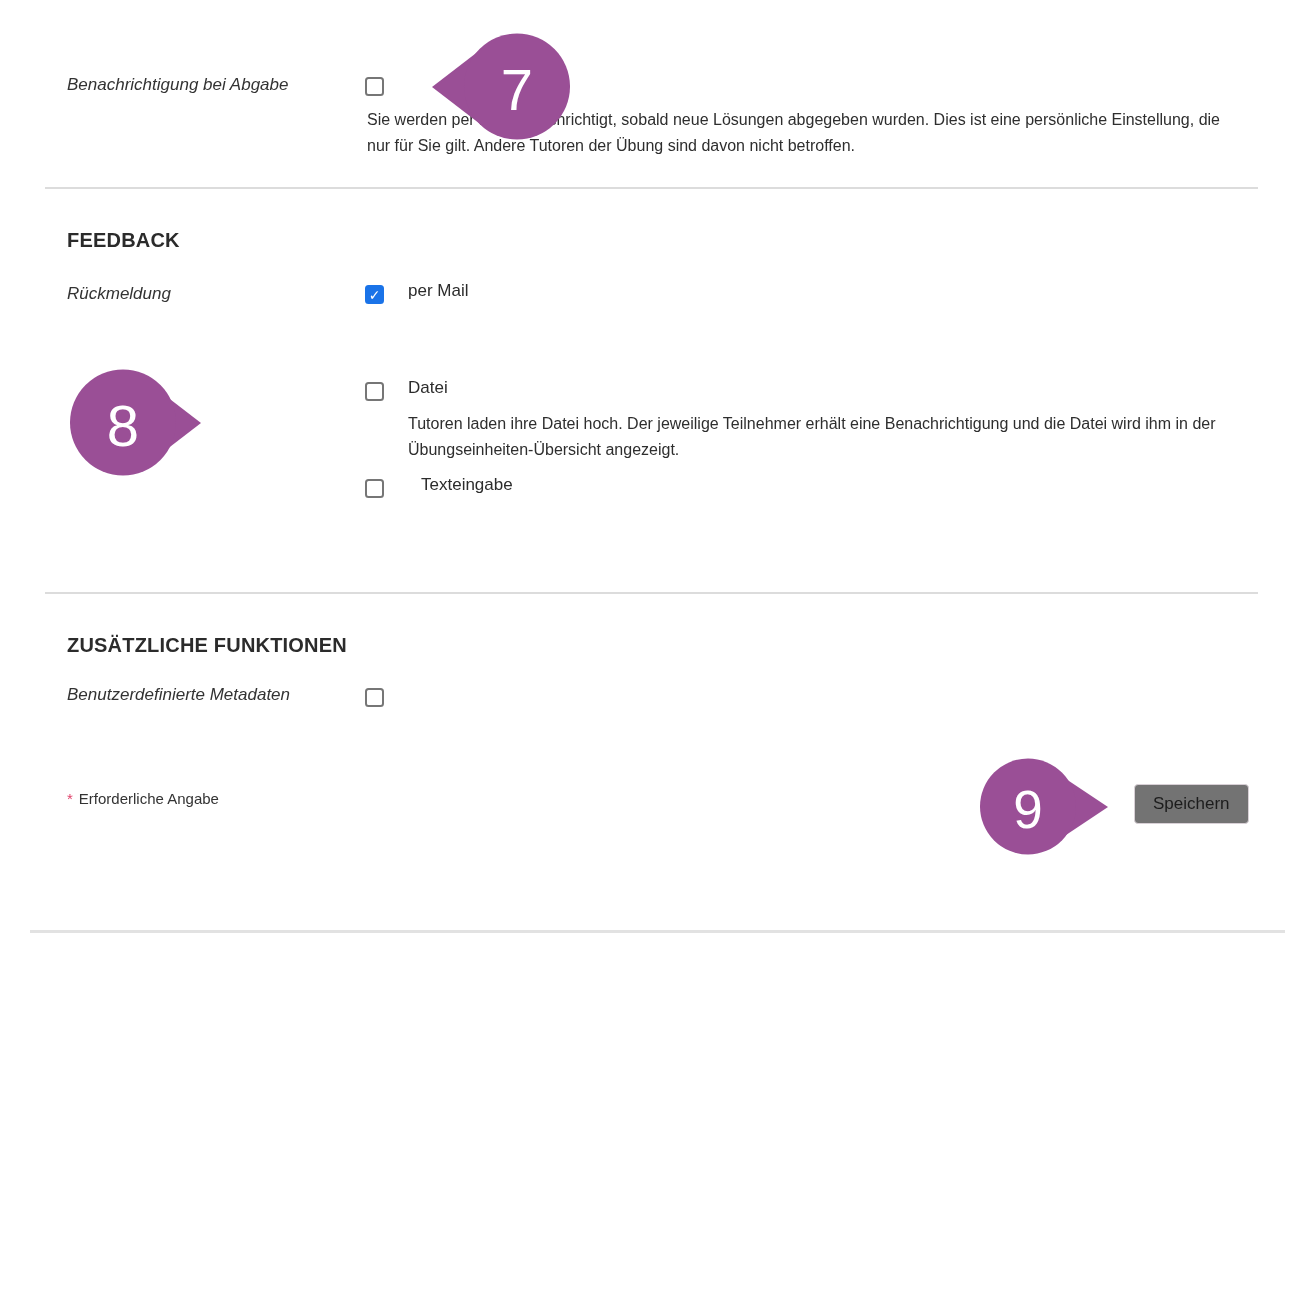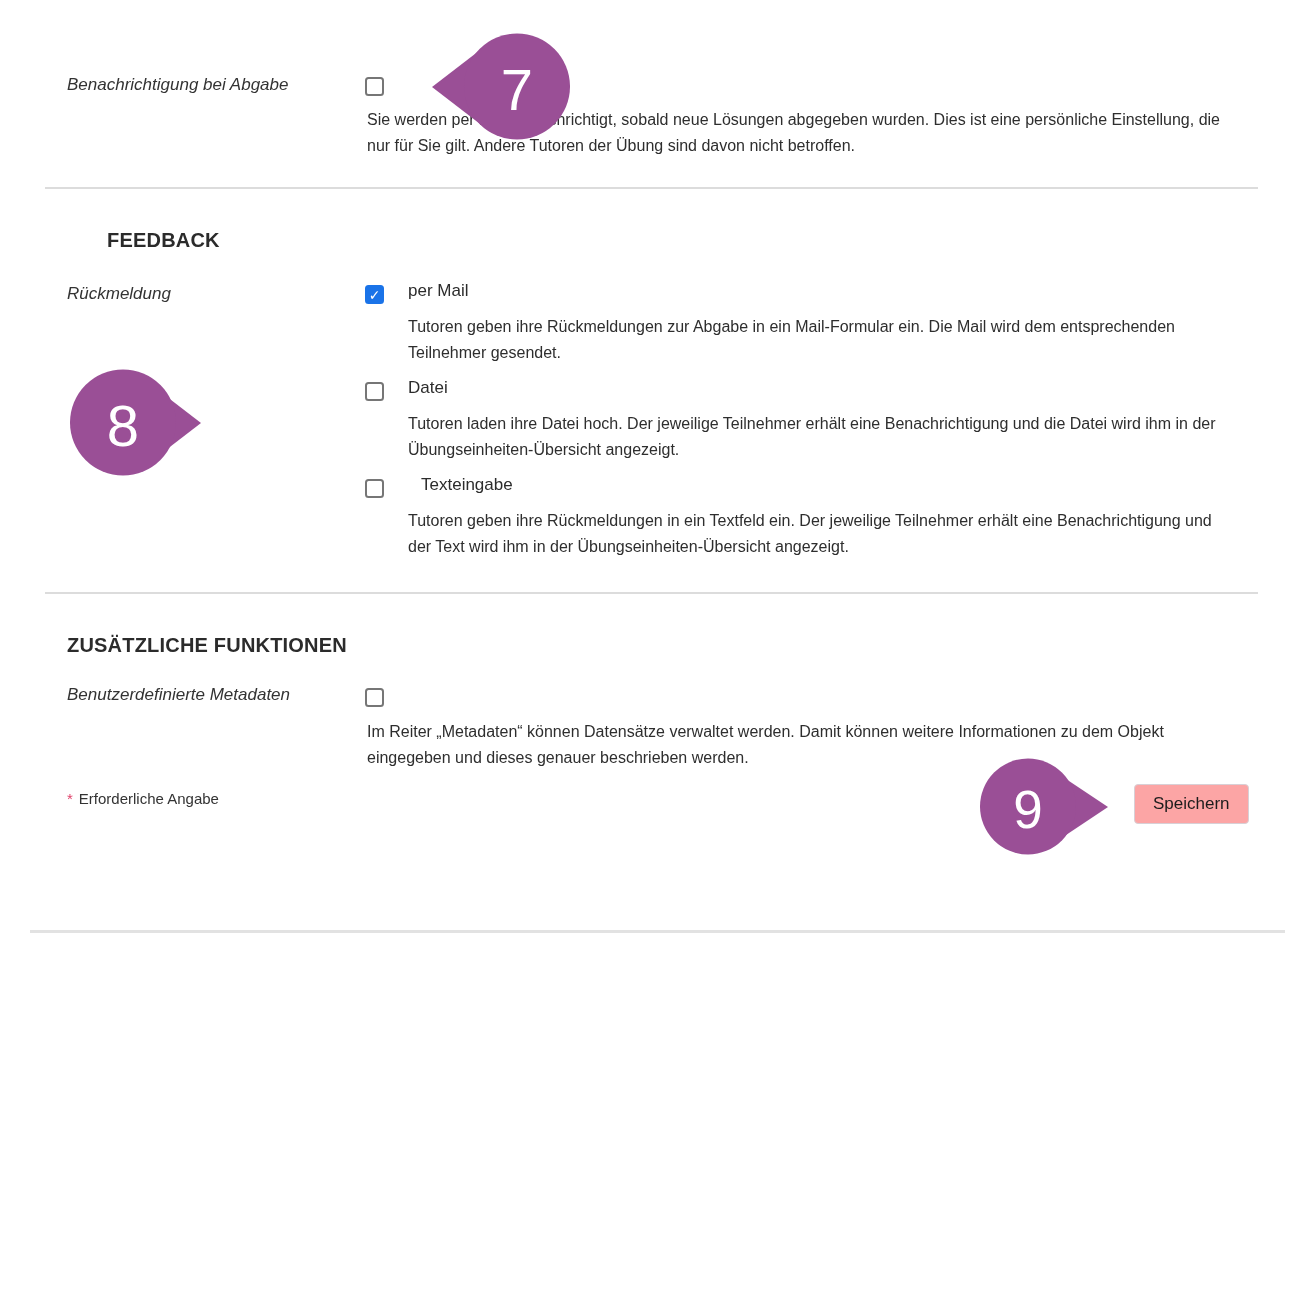--- a/index.html
+++ b/index.html
@@ -41,21 +41,21 @@
     display:block; color:#fff; font-size:14px; font-weight:700; line-height:1;
     transform:translateY(-0.5px);
   }
 
   .required-note { font-size:15px; color:#333; }
   .required-note .star { color:#e0426b; margin-right:6px; }
 
   .save-btn {
     font-family:inherit;
     font-size:17px; color:#1c1c1c;
-    background:#fca5a5;
+    background:#737373;
     border:1px solid #d8d0d6; border-radius:4px;
     padding:9px 18px;
     cursor:pointer;
   }
 
   .marker { pointer-events:none; z-index:10; }
   .marker svg { display:block; }
   .marker .shape { fill:#9a4f96; }
   .marker text {
     fill:#ffffff;
@@ -72,53 +72,50 @@
   <div class="abs field-label" style="left:67px; top:71px;">Benachrichtigung bei Abgabe</div>
 
   <div class="abs cb" style="left:365px; top:77px;">
     
   </div>
 
   <div class="abs byline" style="left:367px; top:107px; width:856px;">Sie werden per Mail benachrichtigt, sobald neue Lösungen abgegeben wurden. Dies ist eine persönliche Einstel­lung, die nur für Sie gilt. Andere Tutoren der Übung sind davon nicht betroffen.</div>
 
   <div class="abs divider" style="left:45px; top:187px; width:1213px;"></div>
 
-  <h2 class="abs section-title" style="left:67px; top:229px;margin-left:40px;">FEEDBACK</h2>
+  <h2 class="abs section-title" style="left:67px; top:229px;">FEEDBACK</h2>
 
   <div class="abs field-label" style="left:67px; top:280px;">Rückmeldung</div>
 
   <div class="abs cb checked" style="left:365px; top:285px;">
     <span class="check">✓</span>
   </div>
   <div class="abs option-label" style="left:408px; top:281px;">per Mail</div>
-  <div class="abs byline" style="left:408px; top:314px; width:830px;">Tutoren geben ihre Rückmeldungen zur Abgabe in ein Mail-Formular ein. Die Mail wird dem entsprechenden Teilnehmer gesendet.</div>
 
   <div class="abs cb" style="left:365px; top:382px;">
     
   </div>
   <div class="abs option-label" style="left:408px; top:378px;">Datei</div>
   <div class="abs byline" style="left:408px; top:411px; width:830px;">Tutoren laden ihre Datei hoch. Der jeweilige Teilnehmer erhält eine Benachrichtigung und die Datei wird ihm in der Übungseinheiten-Übersicht angezeigt.</div>
 
   <div class="abs cb" style="left:365px; top:479px;">
     
   </div>
   <div class="abs option-label" style="left:421px; top:475px;">Texteingabe</div>
-  <div class="abs byline" style="left:408px; top:508px; width:830px;">Tutoren geben ihre Rückmeldungen in ein Textfeld ein. Der jeweilige Teilnehmer erhält eine Benachrichtigung und der Text wird ihm in der Übungseinheiten-Übersicht angezeigt.</div>
 
   <div class="abs divider" style="left:45px; top:592px; width:1213px;"></div>
 
   <h2 class="abs section-title" style="left:67px; top:634px;">ZUSÄTZLICHE FUNKTIONEN</h2>
 
   <div class="abs field-label" style="left:67px; top:681px; width:250px;">Benutzerdefinierte Metadaten</div>
 
   <div class="abs cb" style="left:365px; top:688px;">
     
   </div>
 
-  <div class="abs byline" style="left:367px; top:719px; width:862px;">Im Reiter „Metadaten“ können Datensätze verwaltet werden. Damit können weitere Informationen zu dem Objekt eingegeben und dieses genauer beschrieben werden.</div>
 
   <div class="abs required-note" style="left:67px; top:790px;">
     <span class="star">*</span><span>Erforderliche Angabe</span>
   </div>
 
   <button class="abs save-btn" style="left:1134px; top:784px;">Speichern</button>
 
   <div class="abs divider thick" style="left:30px; top:930px; width:1255px;"></div>
 
   <div class="abs marker" style="left:432px; top:33px;">

